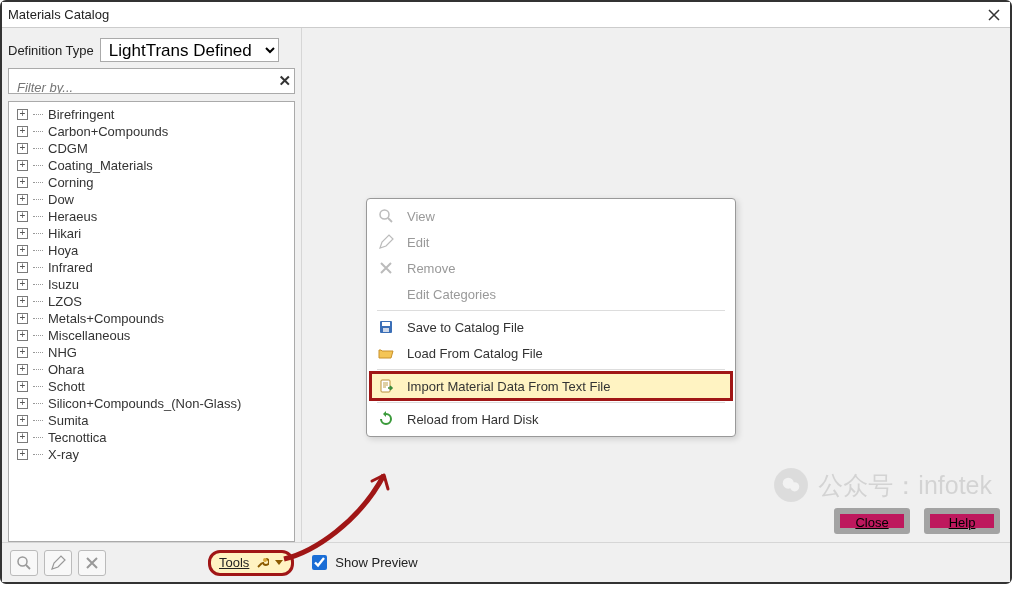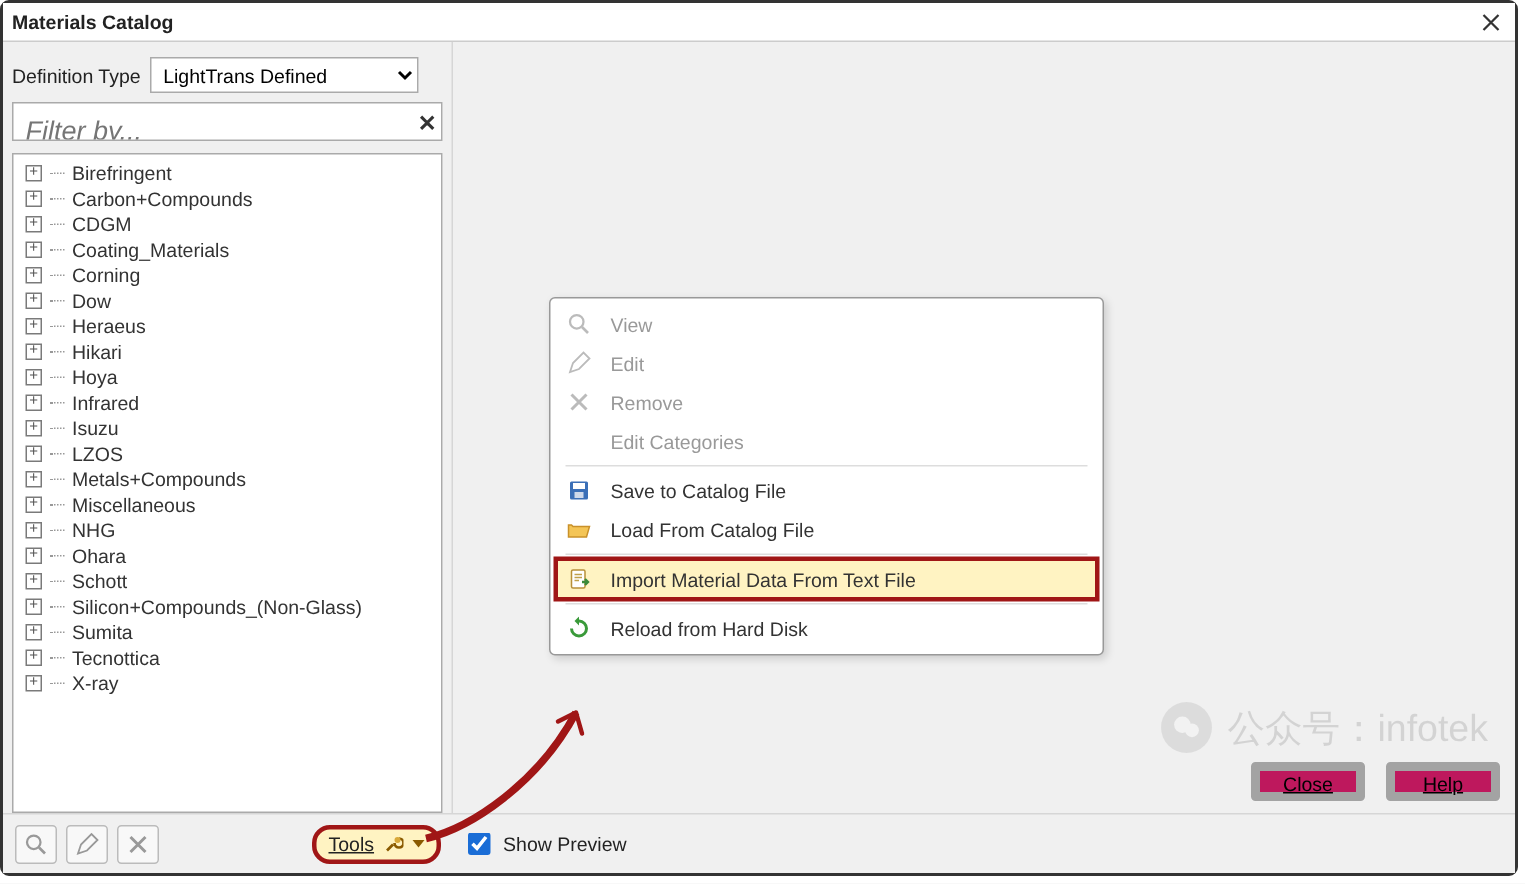--- a/index.html
+++ b/index.html
@@ -25,21 +25,20 @@
     flex-direction: column;
   }
   .titlebar {
     height: 26px;
     background: #fff;
     border-bottom: 1px solid #ccc;
     display: flex;
     align-items: center;
     padding: 0 6px;
     font-size: 13px;
-    font-weight: bold;
   }
   .titlebar .title { flex: 1; }
   .titlebar .close-x {
     width: 20px; height: 20px;
     display: flex; align-items: center; justify-content: center;
     font-size: 15px;
     cursor: pointer;
   }
   .body-row {
     flex: 1;
@@ -60,33 +59,33 @@
     gap: 6px;
     padding: 4px 16px 6px 0;
   }
   .deftype-row label { font-size: 13px; }
   .deftype-select {
     flex: 1;
     height: 24px;
     border: 1px solid #aaa;
     background: #fff;
     font-family: inherit;
-    font-size: 13px;
+    font-size: 17px;
     padding: 0 4px;
   }
   .filter-wrap {
     position: relative;
     margin-bottom: 6px;
   }
   .filter-input {
     width: 100%;
     height: 26px;
     border: 1px solid #aaa;
     font-family: inherit;
-    font-size: 18px;
+    font-size: 13px;
     font-style: italic;
     color: #888;
     padding: 12px 26px 0 8px;
   }
   .filter-clear {
     position: absolute;
     right: 4px; top: 50%;
     transform: translateY(-50%);
     font-size: 15px;
     font-family: Arial, sans-serif;

